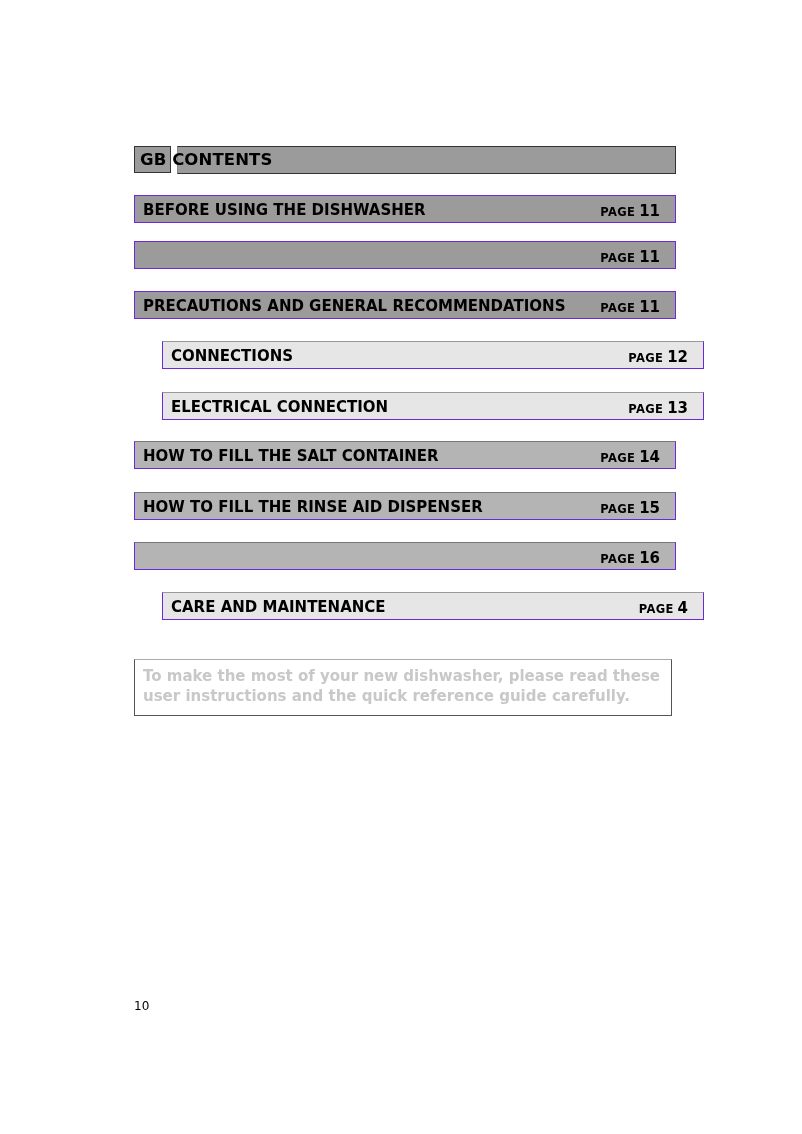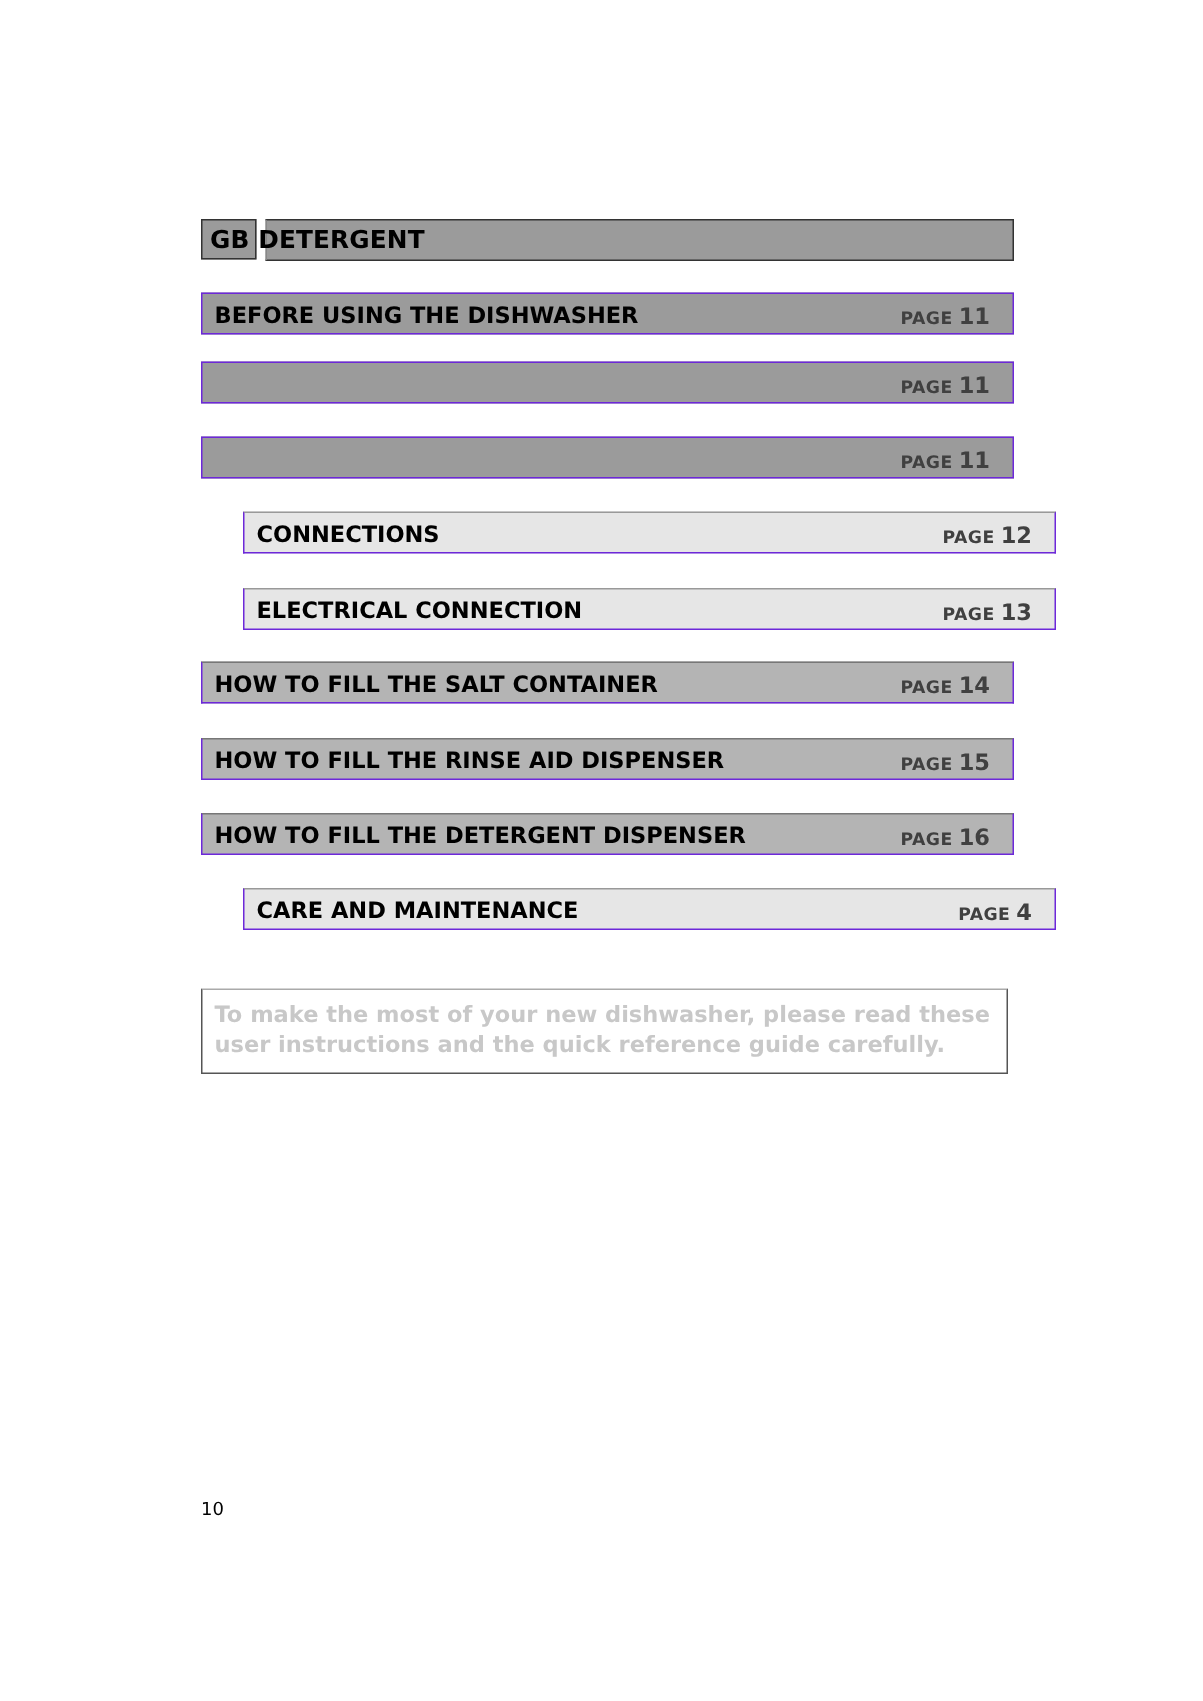--- a/index.html
+++ b/index.html
@@ -5,44 +5,45 @@
   html, body { margin:0; padding:0; }
   body { width:802px; height:1134px; background:#ffffff; position:relative; font-family:"DejaVu Sans", sans-serif; overflow:hidden; }
   .hdr-gb { position:absolute; left:134px; top:146px; width:37px; height:27px; background:#9b9b9b; border:1px solid #333; box-sizing:border-box; }
   .hdr-main { position:absolute; left:177px; top:146px; width:499px; height:28px; background:#9b9b9b; border:1px solid #333; border-left:1px solid #888; box-sizing:border-box; }
   .hdr-text { position:absolute; left:140px; top:150px; font-size:16.5px; font-weight:bold; color:#000; white-space:nowrap; letter-spacing:0.1px; }
   .row { position:absolute; left:134px; width:542px; height:28px; box-sizing:border-box; border:1px solid #6d28d9; }
   .row.dark { background:#9b9b9b; }
   .row.mid { background:#b4b4b4; border-top-color:#777; }
   .row.light { background:#e6e6e6; border-top-color:#999;margin-left:28px; }
   .row .label { position:absolute; left:8px; top:5px; font-size:15px; font-weight:bold; color:#000; white-space:nowrap; }
-  .row .pg { position:absolute; right:15px; top:5px; font-weight:bold; color:#404040; white-space:nowrap; }
+  .row .pg { position:absolute; right:15px; top:5px; font-weight:bold; color:#000000; white-space:nowrap; }
   .row .pg .w { font-size:11.5px; letter-spacing:0.3px; }
   .row .pg .n { font-size:15px; margin-left:4px; }
   .note { position:absolute; left:134px; top:659px; width:538px; height:57px; box-sizing:border-box; border:1px solid #555; border-top-color:#aaa; background:#fff; }
   .note p { margin:0; position:absolute; left:8px; top:7px; width:525px; font-size:15px; line-height:19.5px; font-weight:bold; color:#c8c8c8; }
   .pagenum { position:absolute; left:134px; top:999px; font-size:12px; color:#000; }
 </style>
 </head>
 <body>
 
 <div class="hdr-gb"></div>
 <div class="hdr-main"></div>
-<div class="hdr-text">GB DETERGENT</div>
+<div class="hdr-text">GB CONTENTS</div>
 
 <div class="row dark" style="top:195px;">
   <span class="label">BEFORE USING THE DISHWASHER</span>
   <span class="pg"><span class="w">PAGE</span><span class="n">11</span></span>
 </div>
 
 <div class="row dark" style="top:241px;">
   <span class="pg"><span class="w">PAGE</span><span class="n">11</span></span>
 </div>
 
 <div class="row dark" style="top:291px;">
+  <span class="label">PRECAUTIONS AND GENERAL RECOMMENDATIONS</span>
   <span class="pg"><span class="w">PAGE</span><span class="n">11</span></span>
 </div>
 
 <div class="row light" style="top:341px;">
   <span class="label">CONNECTIONS</span>
   <span class="pg"><span class="w">PAGE</span><span class="n">12</span></span>
 </div>
 
 <div class="row light" style="top:392px;">
   <span class="label">ELECTRICAL CONNECTION</span>
@@ -53,21 +54,20 @@
   <span class="label">HOW TO FILL THE SALT CONTAINER</span>
   <span class="pg"><span class="w">PAGE</span><span class="n">14</span></span>
 </div>
 
 <div class="row mid" style="top:492px;">
   <span class="label">HOW TO FILL THE RINSE AID DISPENSER</span>
   <span class="pg"><span class="w">PAGE</span><span class="n">15</span></span>
 </div>
 
 <div class="row mid" style="top:542px;">
-  <span class="label">HOW TO FILL THE DETERGENT DISPENSER</span>
   <span class="pg"><span class="w">PAGE</span><span class="n">16</span></span>
 </div>
 
 <div class="row light" style="top:592px;">
   <span class="label">CARE AND MAINTENANCE</span>
   <span class="pg"><span class="w">PAGE</span><span class="n">4</span></span>
 </div>
 
 <div class="note">
   <p>To make the most of your new dishwasher, please read these user instructions and the quick reference guide carefully.</p>

